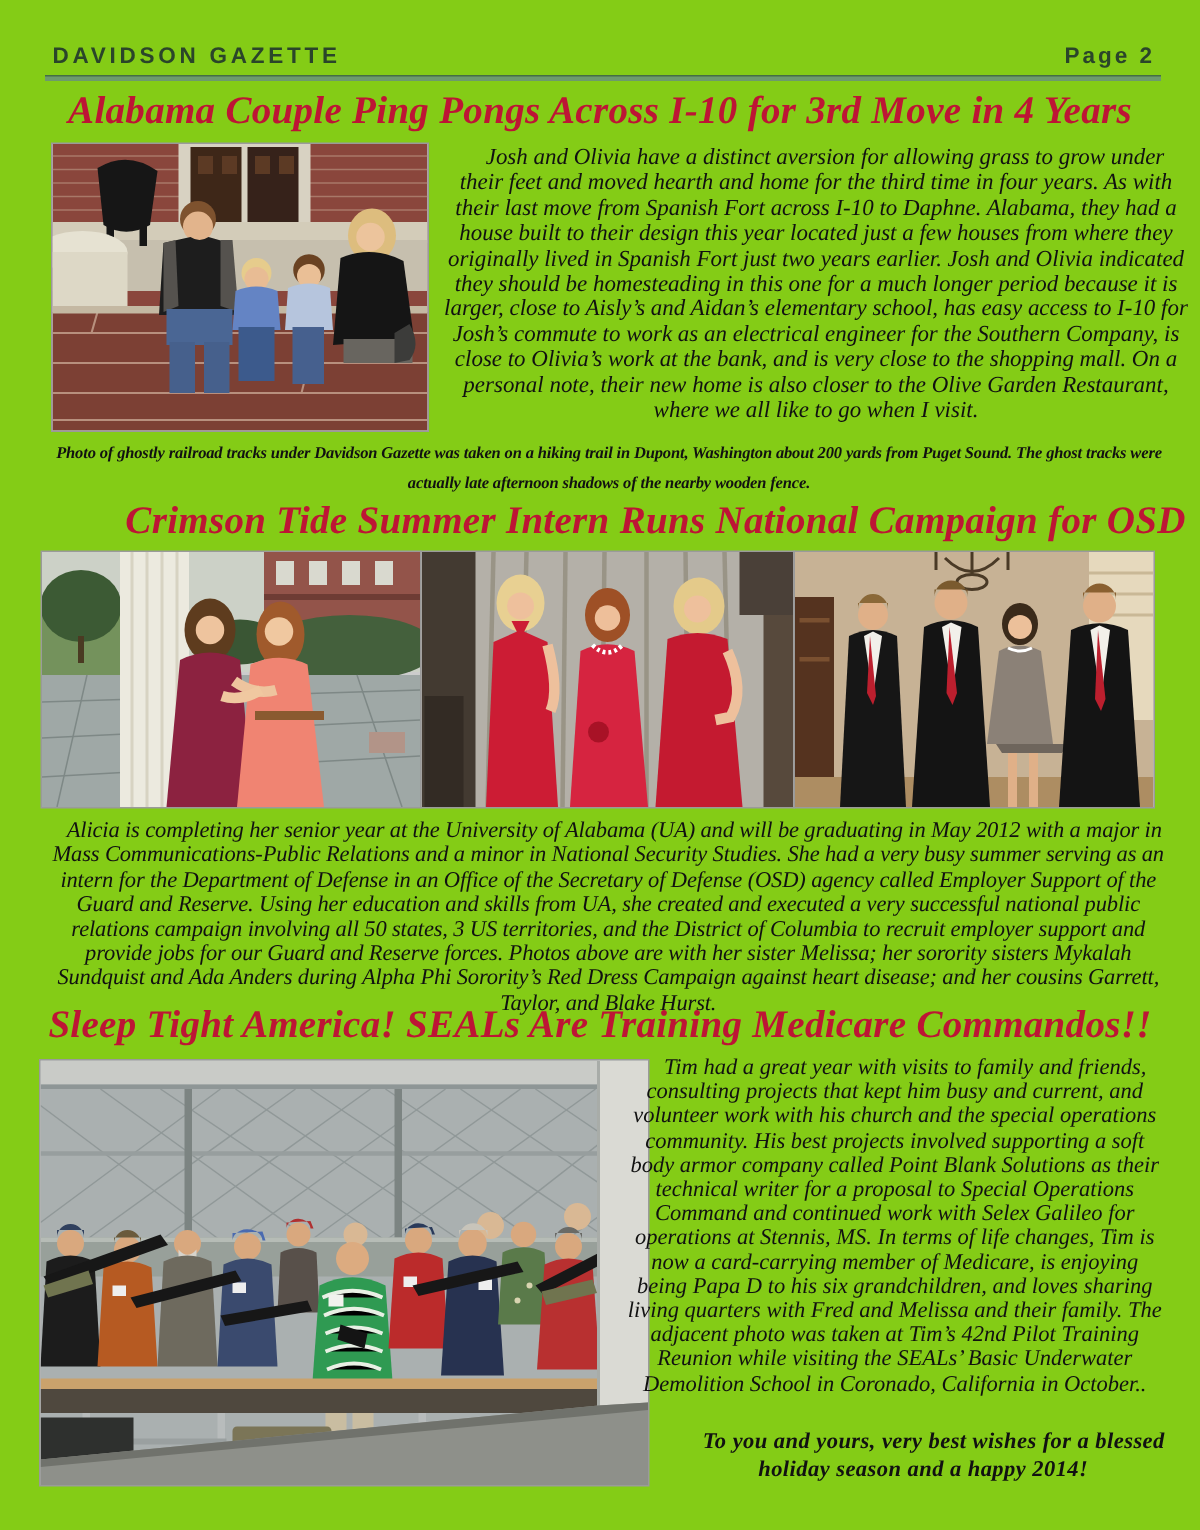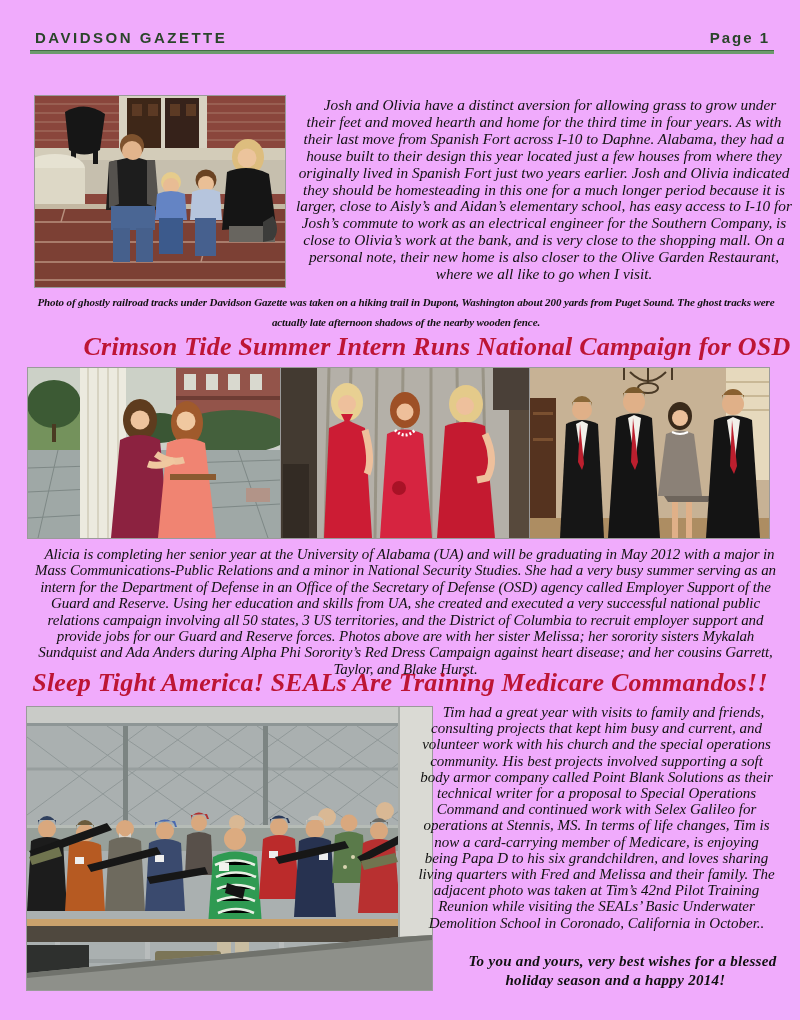--- a/index.html
+++ b/index.html
@@ -1,16 +1,16 @@
 <!DOCTYPE html>
 <html><head>
 <meta charset="utf-8">
 <style>
   html,body{margin:0;padding:0;background:#e8e8e8;}
-  #page{position:relative;width:800px;height:1020px;background:#f0abfc;margin:0 auto;
+  #page{position:relative;width:800px;height:1020px;background:#84cc16;margin:0 auto;
         font-family:"Liberation Serif",serif;color:#111;overflow:hidden;}
   .masthead{position:absolute;left:35px;right:30px;top:29px;display:flex;justify-content:space-between;
         font-family:"Liberation Sans",sans-serif;font-weight:bold;font-size:15px;letter-spacing:2.5px;color:#2a452a;}
   .masthead .pageno{letter-spacing:2px;}
   .rule{position:absolute;left:30px;right:26px;top:50px;height:3px;background:#6d9a6d;border-top:1px solid #446e44;}
   .headline{position:absolute;left:0;width:100%;text-align:center;margin:0;
         font-family:"Liberation Serif",serif;font-style:italic;font-weight:bold;
         font-size:26px;color:#bd1535;letter-spacing:0.2px;}
   #headline-move{top:59px;}
   #headline-intern{top:332px;padding-left:37px;}
@@ -31,24 +31,25 @@
   #text-seals{left:418px;top:704px;width:357px;font-size:15px;line-height:16.2px;text-indent:14px;}
   #text-closing{left:437px;top:952px;width:357px;font-size:15px;line-height:19px;font-weight:bold;text-indent:14px;letter-spacing:0.3px;}
 </style>
 </head>
 <body>
 
 <div id="page">
 
   <div class="masthead">
     <span>DAVIDSON GAZETTE</span>
-    <span class="pageno">Page 1</span>
+    <span class="pageno">Page 2</span>
   </div>
   <div class="rule"></div>
 
+  <h2 class="headline" id="headline-move">Alabama Couple Ping Pongs Across I-10 for 3rd Move in 4 Years</h2>
 
   <div class="photo" id="photo-family">
     <svg viewBox="0 0 250 191" preserveAspectRatio="none">
       <rect width="250" height="191" fill="#8a463c"></rect>
       <g stroke="#a87868" stroke-width="1">
         <line x1="0" y1="8" x2="250" y2="8"></line>
           <line x1="0" y1="17" x2="250" y2="17"></line>
         <line x1="0" y1="26" x2="250" y2="26"></line>
           <line x1="0" y1="35" x2="250" y2="35"></line>
         <line x1="0" y1="44" x2="250" y2="44"></line>

